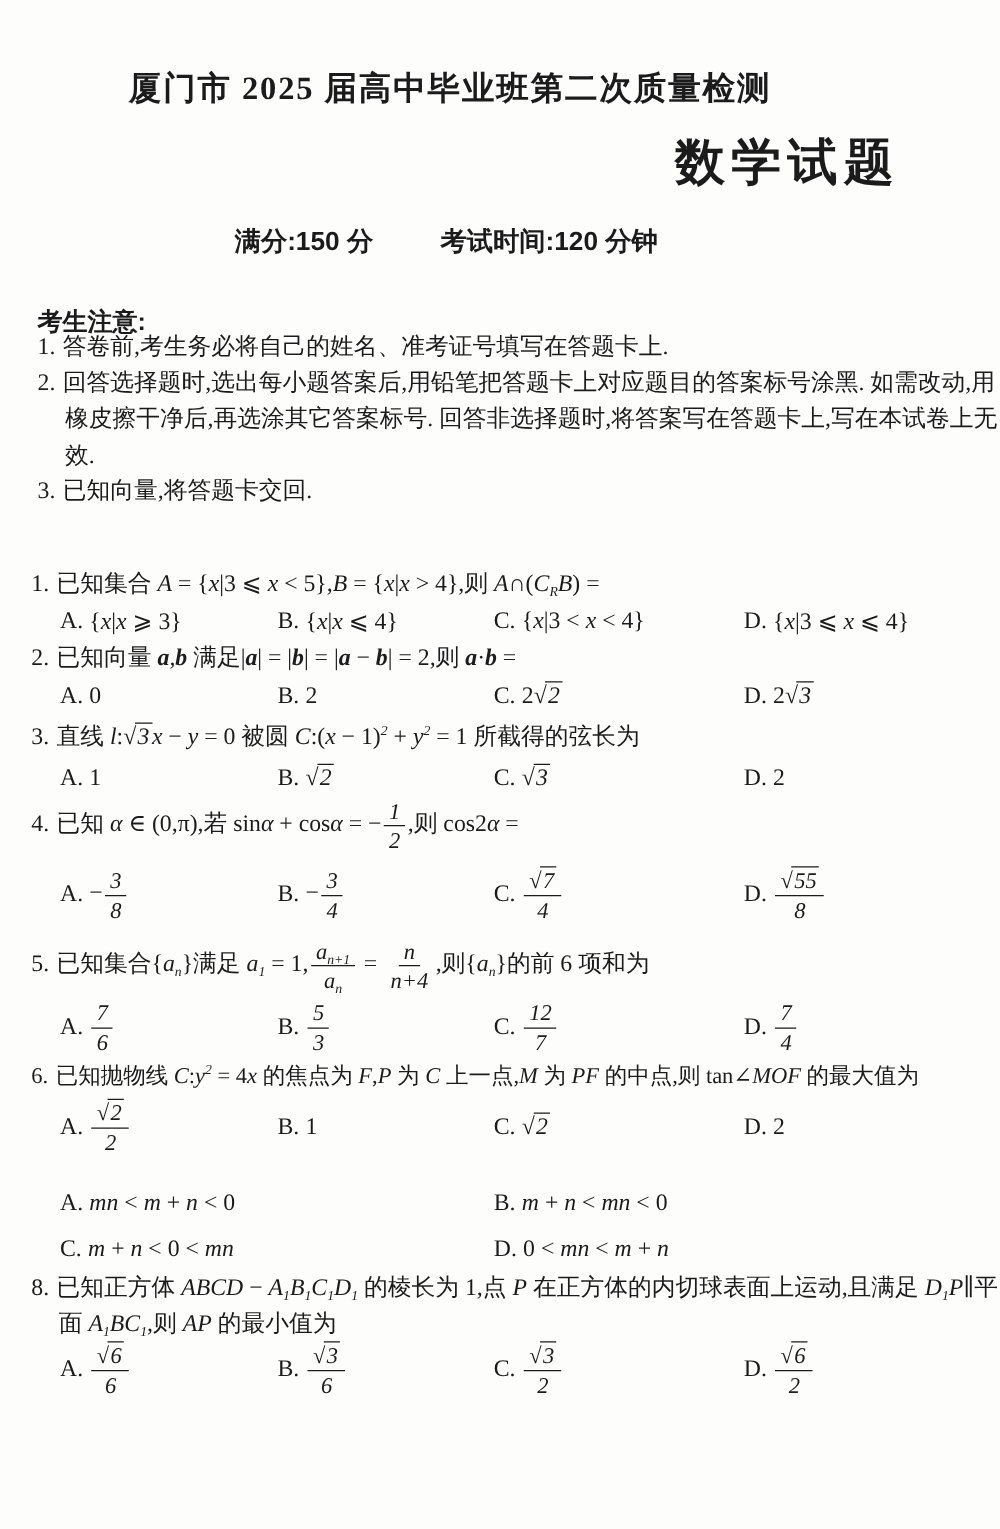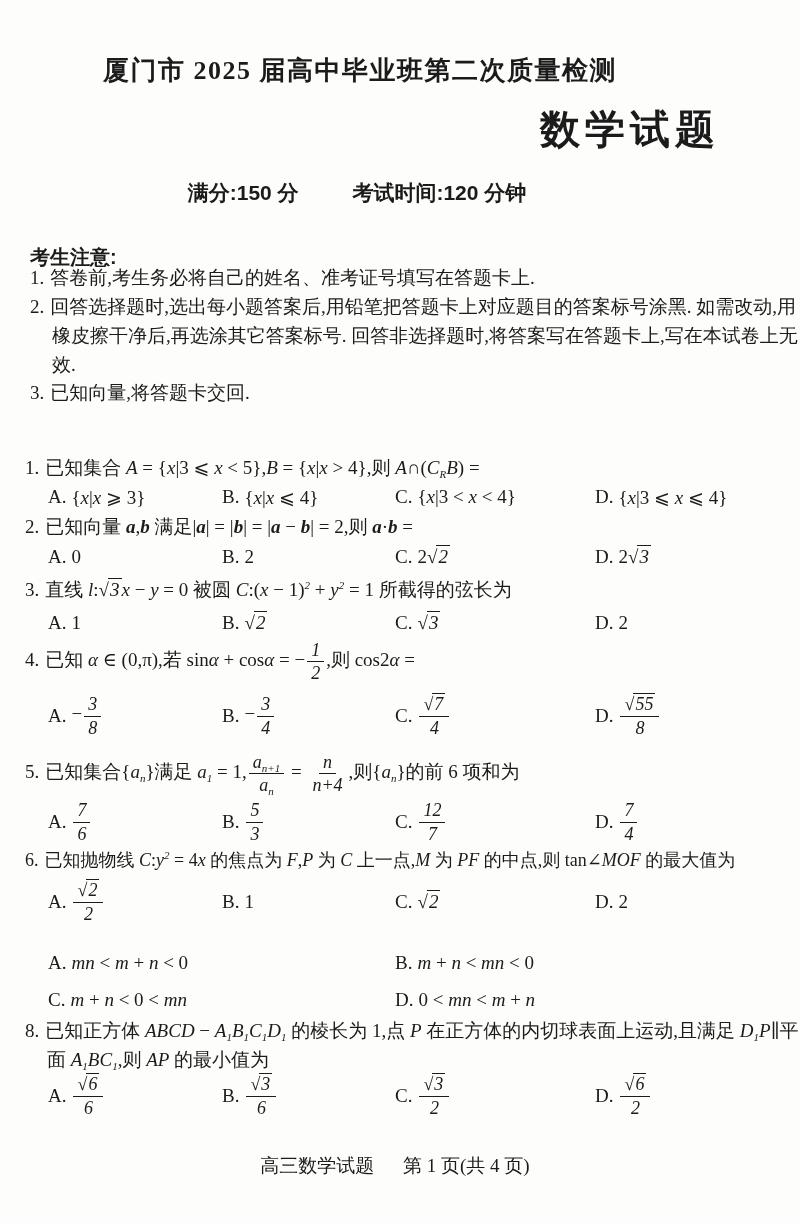--- a/index.html
+++ b/index.html
@@ -294,18 +294,14 @@
       </div>
     <div class="opt" style="left:595px">
         <span class="olabel">D.</span>
         <span><span class="frac">
             <span class="num"><span class="rt"><span class="rsym">√</span><span class="rbar"><span class="math">6</span></span></span></span>
             <span class="den"><span class="math">2</span></span>
           </span></span>
       </div>
   </div>
 
-  <div class="abs footer">
-    <span>高三数学试题</span>
-    <span>第 1 页(共 4 页)</span>
-  </div>
 
 </div>
 
 </body></html>

